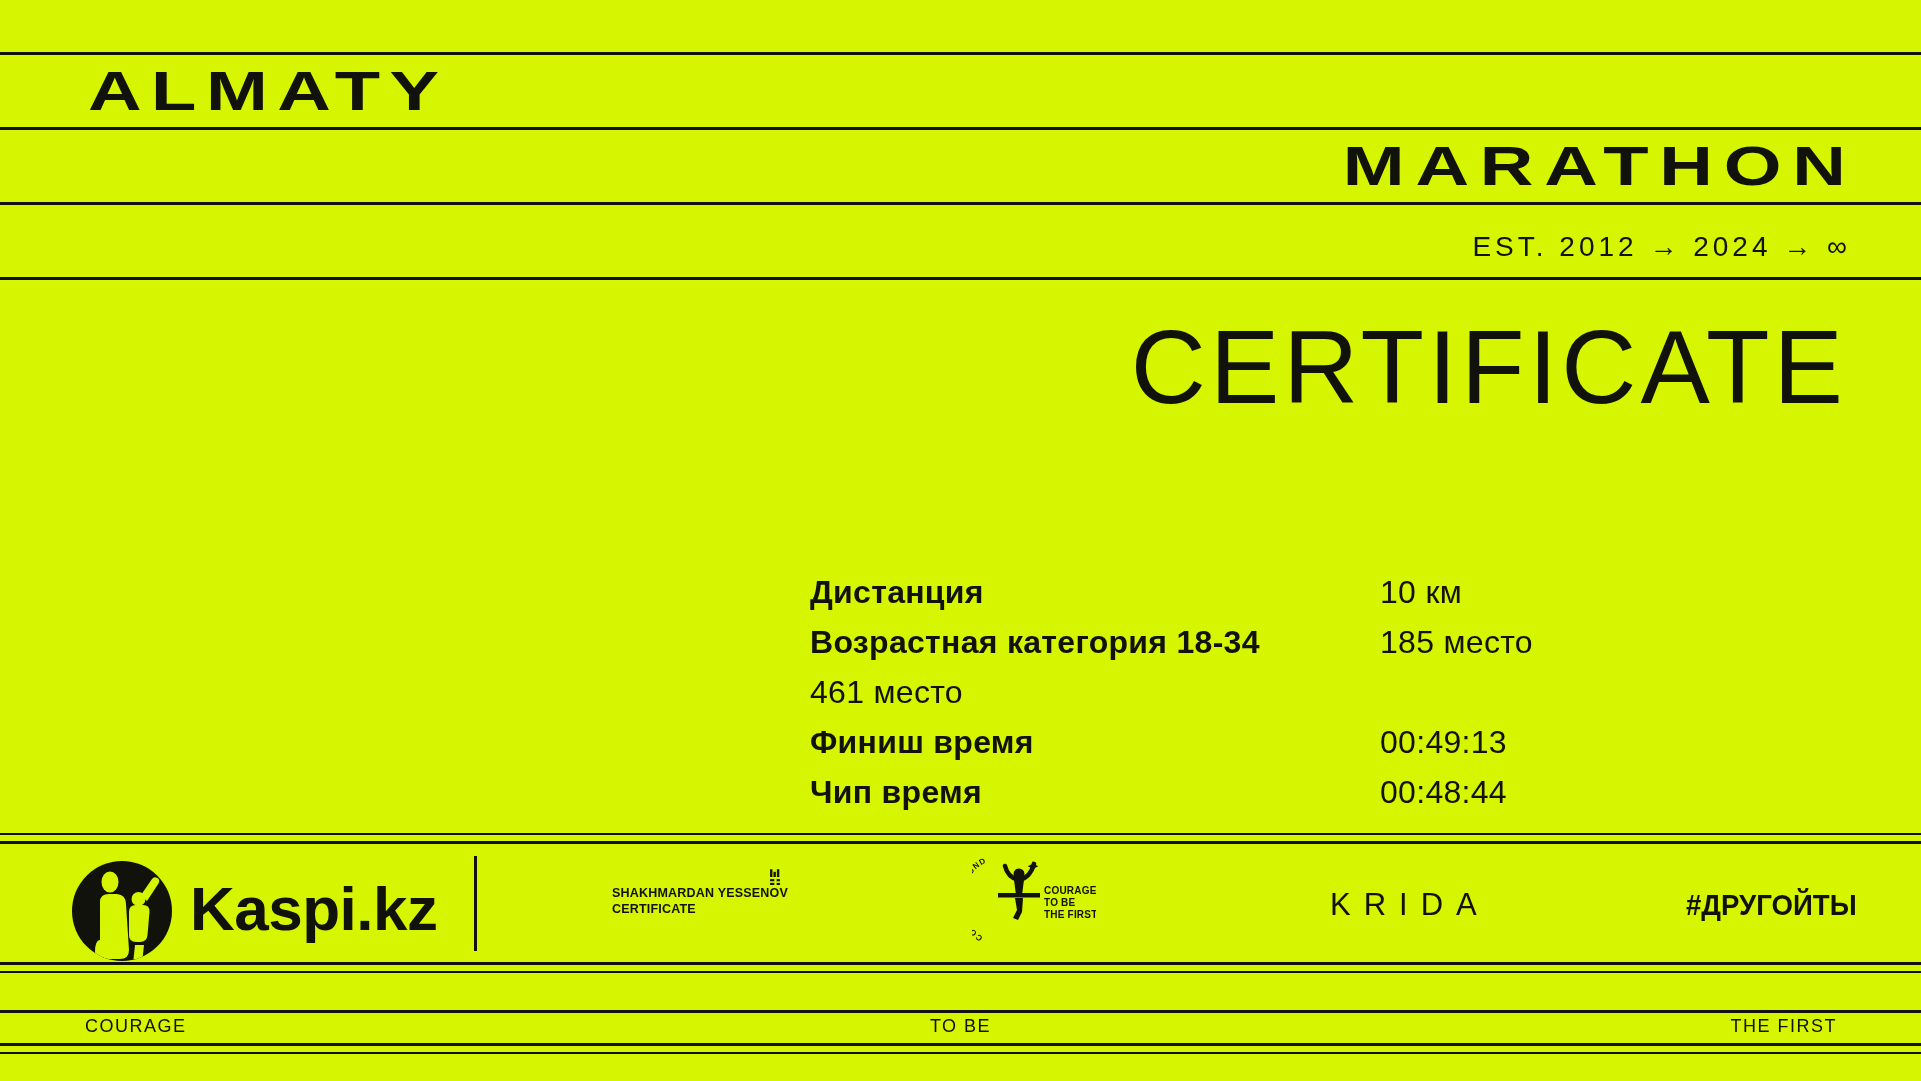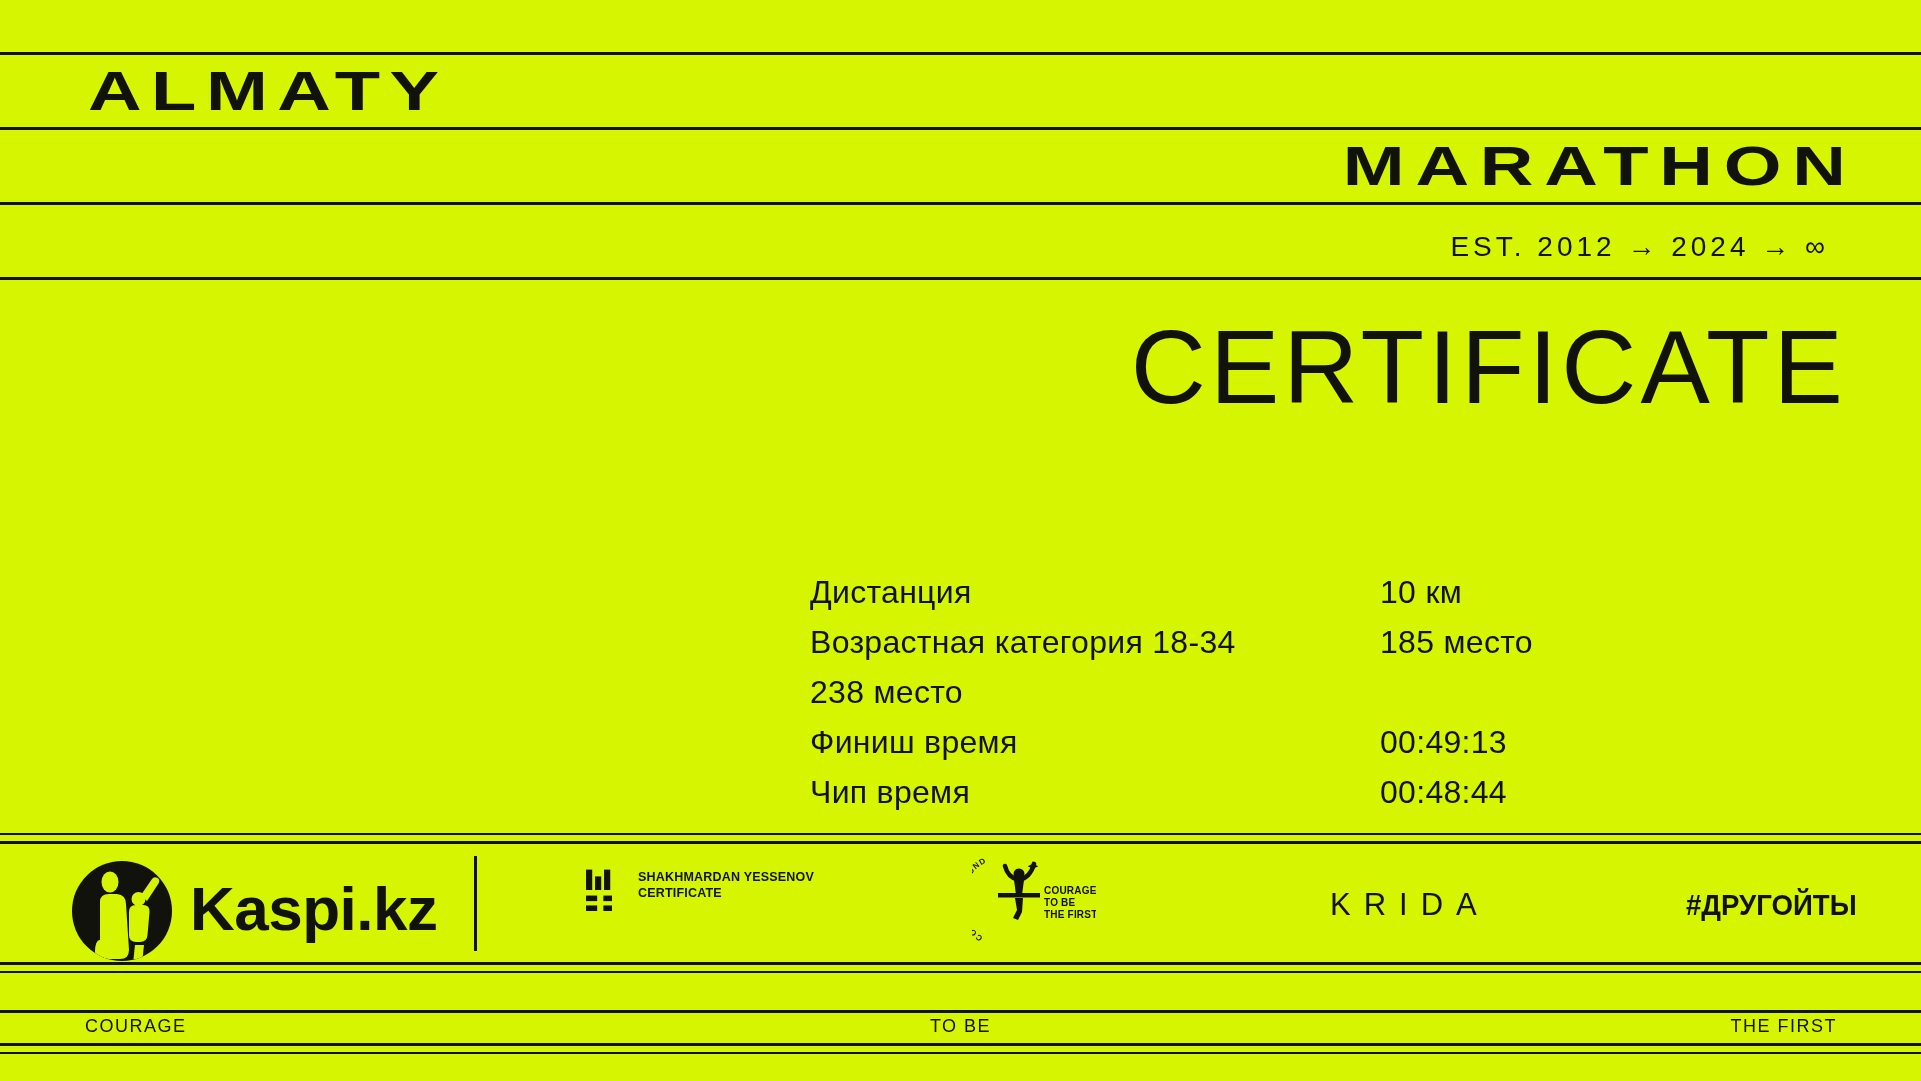--- a/index.html
+++ b/index.html
@@ -24,44 +24,44 @@
     left:88px;top:55px;height:72px;
     font-size:55px;font-weight:700;letter-spacing:7px;
     transform:scaleX(1.35);transform-origin:left center;
   }
   .marathon{
     right:64px;top:130px;height:72px;
     font-size:55px;font-weight:700;letter-spacing:8px;
     transform:scaleX(1.35);transform-origin:right center;
   }
   .est{
-    right:92px;top:205px;height:84px;
+    right:70px;top:205px;height:84px;
     font-size:28px;font-weight:400;letter-spacing:4px;
   }
   .cert-title{
     position:absolute;right:74px;top:308px;
     font-size:104px;font-weight:400;letter-spacing:4px;
     line-height:1.15;white-space:nowrap;
   }
   .participant{
     position:absolute;left:810px;top:487px;
     font-size:40px;font-weight:700;letter-spacing:1.5px;white-space:nowrap;
   }
   .results{position:absolute;left:810px;top:567px;}
   .result-row{display:flex;align-items:center;height:50px;font-size:32px;letter-spacing:0.3px;}
-  .result-label{width:570px;white-space:nowrap;}
+  .result-label{width:570px;white-space:nowrap;font-weight:bold;}
   .result-value{white-space:nowrap;}
 
   .kaspi-icon{position:absolute;left:72px;top:861px;}
   .kaspi-wordmark{
     left:190px;top:858px;height:100px;
     font-size:62px;font-weight:700;letter-spacing:-0.5px;
   }
   .sponsor-divider{position:absolute;left:474px;top:856px;width:3px;height:95px;background:var(--ink);}
-  .yessenov{position:absolute;left:586px;top:869px;height:48px;display:flex;align-items:flex-start;}
+  .yessenov{position:absolute;left:586px;top:869px;height:48px;display:flex;align-items:flex-end;flex-direction:column;}
   .yessenov-label{
     margin-left:26px;font-size:12.5px;font-weight:700;
     line-height:16px;letter-spacing:0.2px;white-space:nowrap;
   }
   .corp-fund{position:absolute;left:972px;top:857px;}
   .krida{
     left:1297px;top:858px;height:94px;
     font-size:31px;font-weight:400;letter-spacing:13px;margin-left:33px;
   }
   .drugoyty{
@@ -101,21 +101,21 @@
   <div class="results">
     <div class="result-row">
       <div class="result-label">Дистанция</div>
       <div class="result-value">10 км</div>
     </div>
     <div class="result-row">
       <div class="result-label">Возрастная категория 18-34</div>
       <div class="result-value">185 место</div>
     </div>
     <div class="result-row">
-      <div class="result-value">238 место</div>
+      <div class="result-value">461 место</div>
     </div>
     <div class="result-row">
       <div class="result-label">Финиш время</div>
       <div class="result-value">00:49:13</div>
     </div>
     <div class="result-row">
       <div class="result-label">Чип время</div>
       <div class="result-value">00:48:44</div>
     </div>
   </div>

